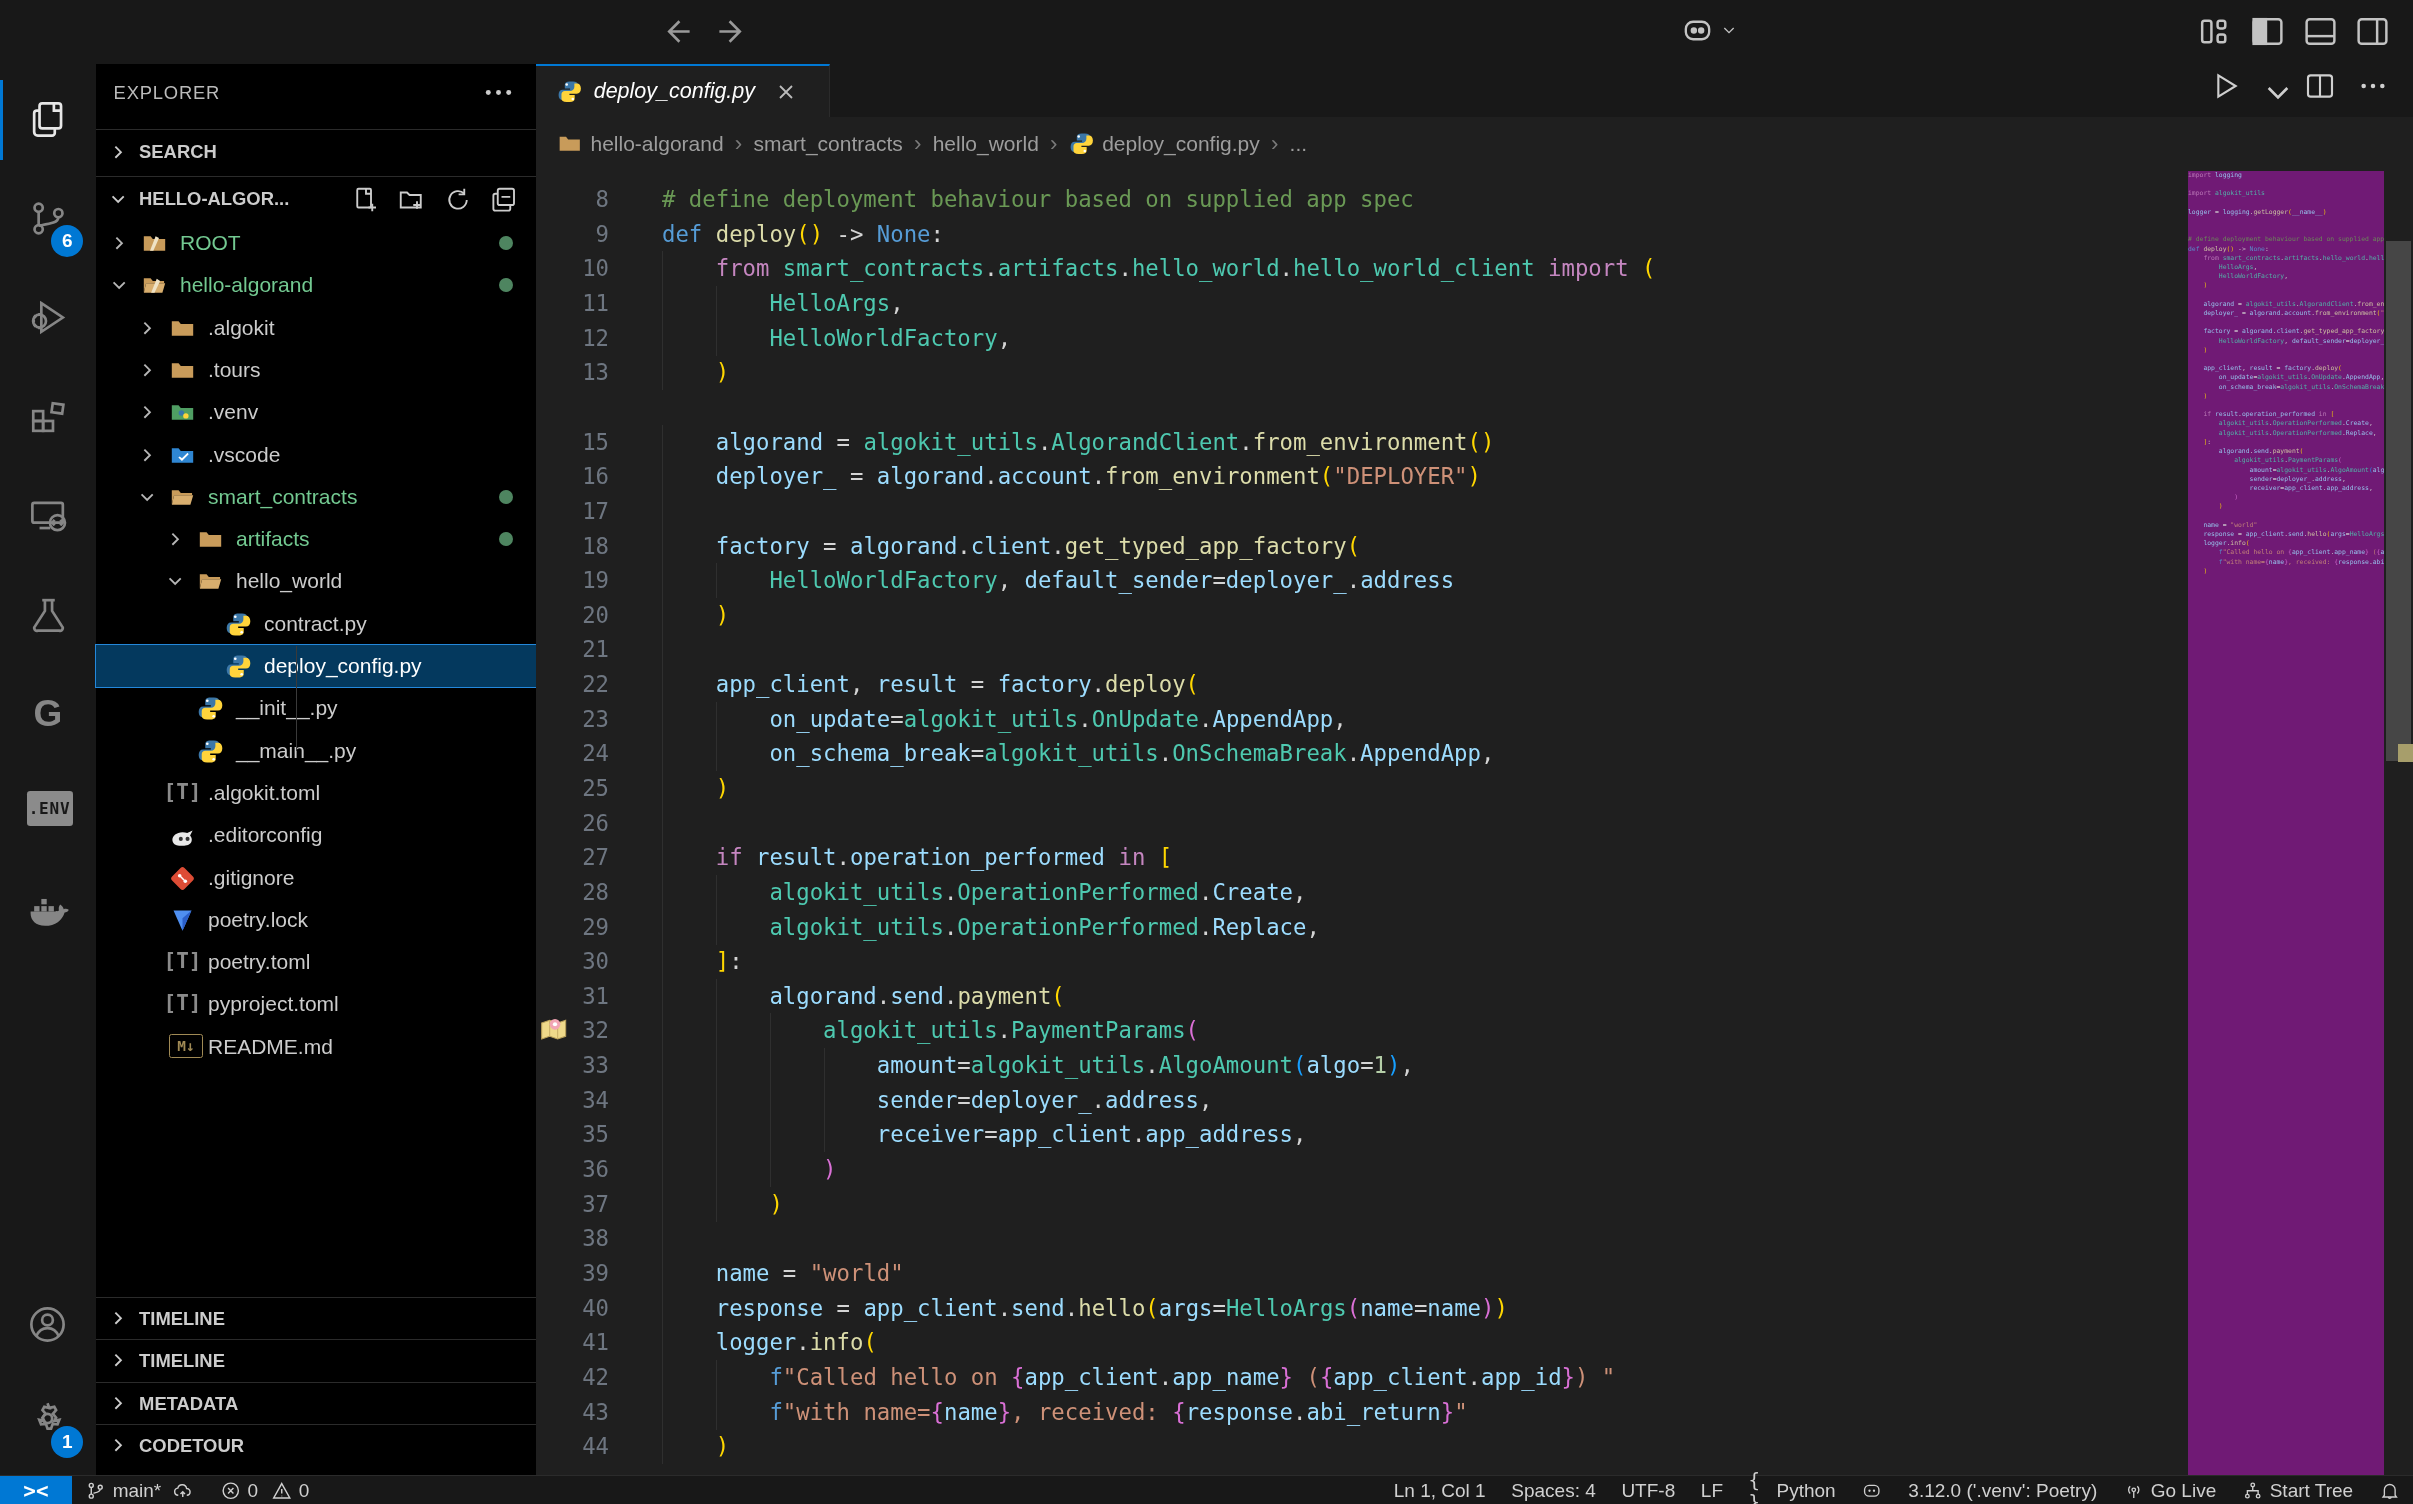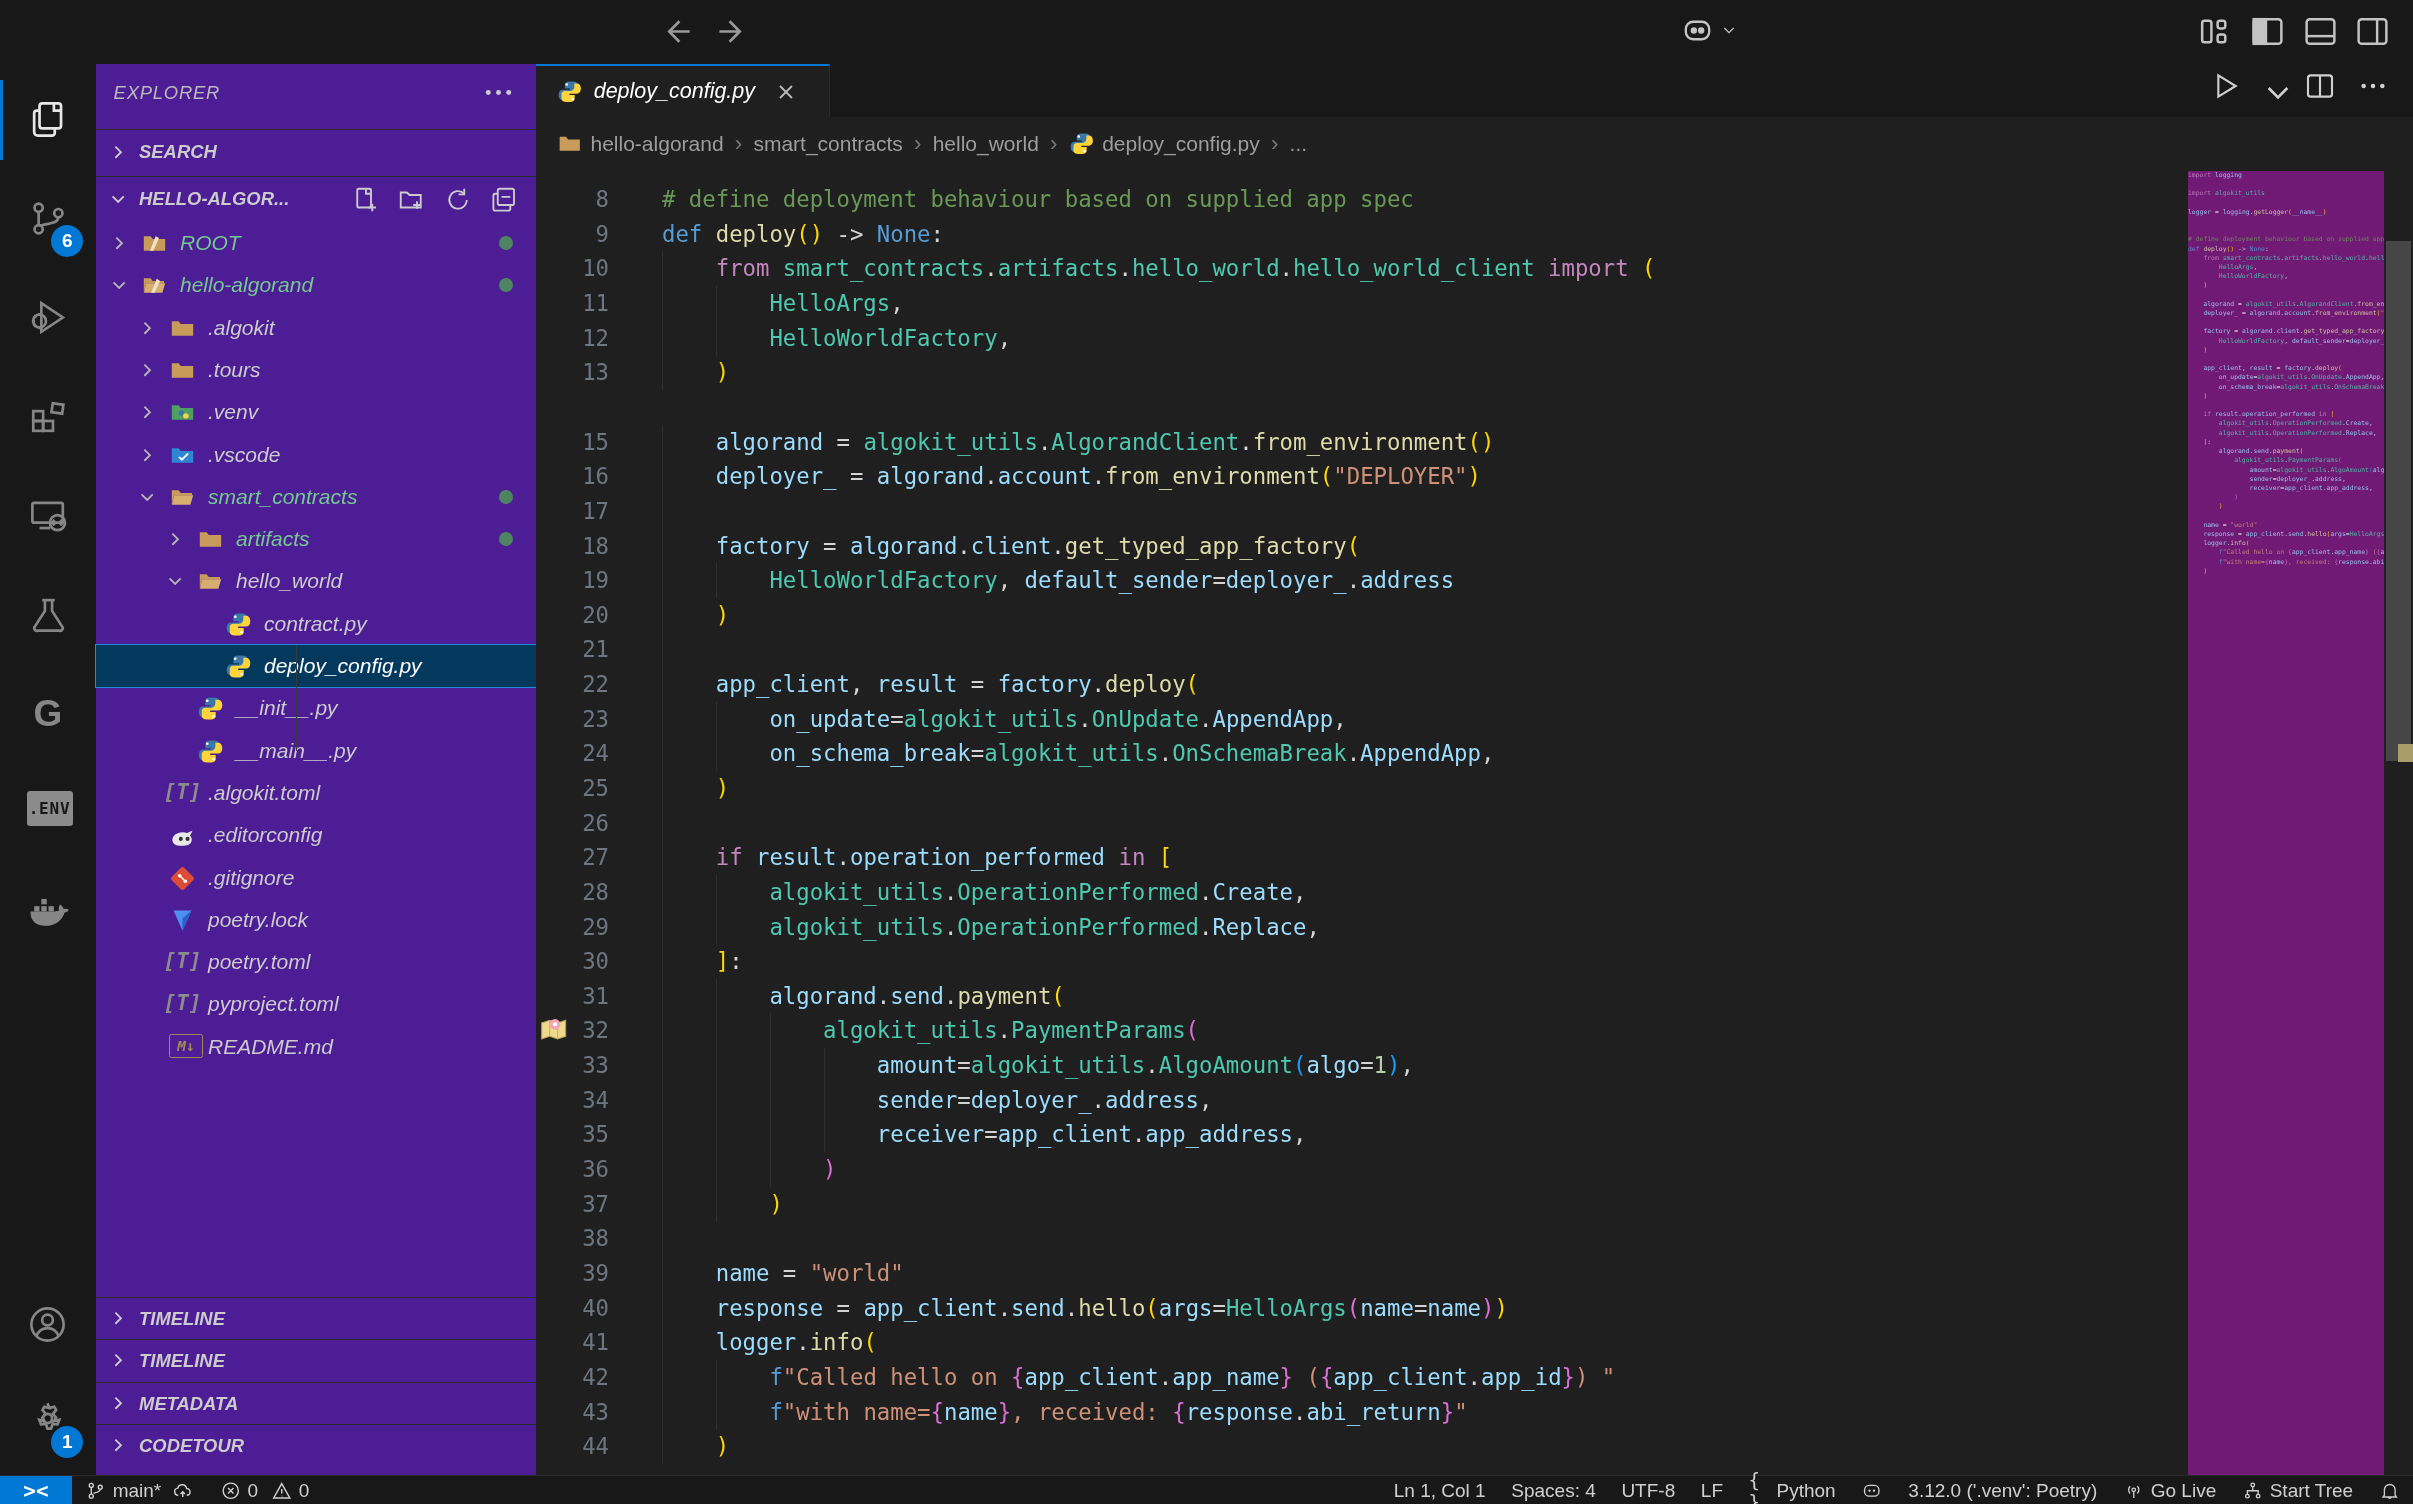--- a/index.html
+++ b/index.html
@@ -15,21 +15,21 @@
   
   #activitybar{left:0;top:64px;width:96px;height:1411px;background:#181818;border-right:0.8px solid #262626;}
   .ab-item{position:absolute;left:0;width:96px;height:99px;display:flex;align-items:center;justify-content:center;color:#868686;}
   .ab-item.active{color:#e7e7e7;}
   .ab-item.active::before{content:"";position:absolute;left:0;top:9.6px;width:3.2px;height:80px;background:#0078d4;}
   .ab-item svg,.ab-item .txticon{width:43px;height:43px;}
   .badge{position:absolute;right:12.8px;bottom:11.2px;min-width:32px;height:32px;border-radius:16px;background:#0078d4;
       color:#fff;font-size:19px;display:flex;align-items:center;justify-content:center;font-weight:bold;}
   .txticon{display:flex;align-items:center;justify-content:center;font-weight:bold;}
   
-  #sidebar{left:96px;top:64px;width:441px;height:1411px;background:#4c1d95;border-right:0.8px solid #2b2b2b;font-style:italic;}
+  #sidebar{left:96px;top:64px;width:441px;height:1411px;background:#000000;border-right:0.8px solid #2b2b2b;}
   #sb-title{left:17.6px;top:17.6px;font-size:18.4px;letter-spacing:0.8px;color:#bbbbbb;}
   #sb-more{left:385px;top:11.2px;width:35px;height:35px;color:#cccccc;}
   .section-head{position:absolute;left:0;width:441px;height:45px;border-top:0.8px solid #2b2b2b;display:flex;align-items:center;
       gap:9.6px;padding-left:11.2px;box-sizing:border-box;font-weight:bold;font-size:18.4px;color:#cccccc;}
   .section-head svg{width:22.3px;height:22.3px;color:#cccccc;}
   .ws-actions{position:absolute;right:17.6px;top:8px;display:flex;gap:16px;color:#cccccc;}
   .ws-actions svg{width:30px;height:30px;}
   .tree-row{position:absolute;left:0;width:441px;height:42px;display:flex;align-items:center;font-size:21px;color:#cccccc;}
   .tree-row.selected{background:#04395e;outline:0.8px solid #2488db;outline-offset:-0.8px;color:#ffffff;}
   .tree-row .chev{position:absolute;width:22.3px;height:22.3px;color:#b6b6b6;}

